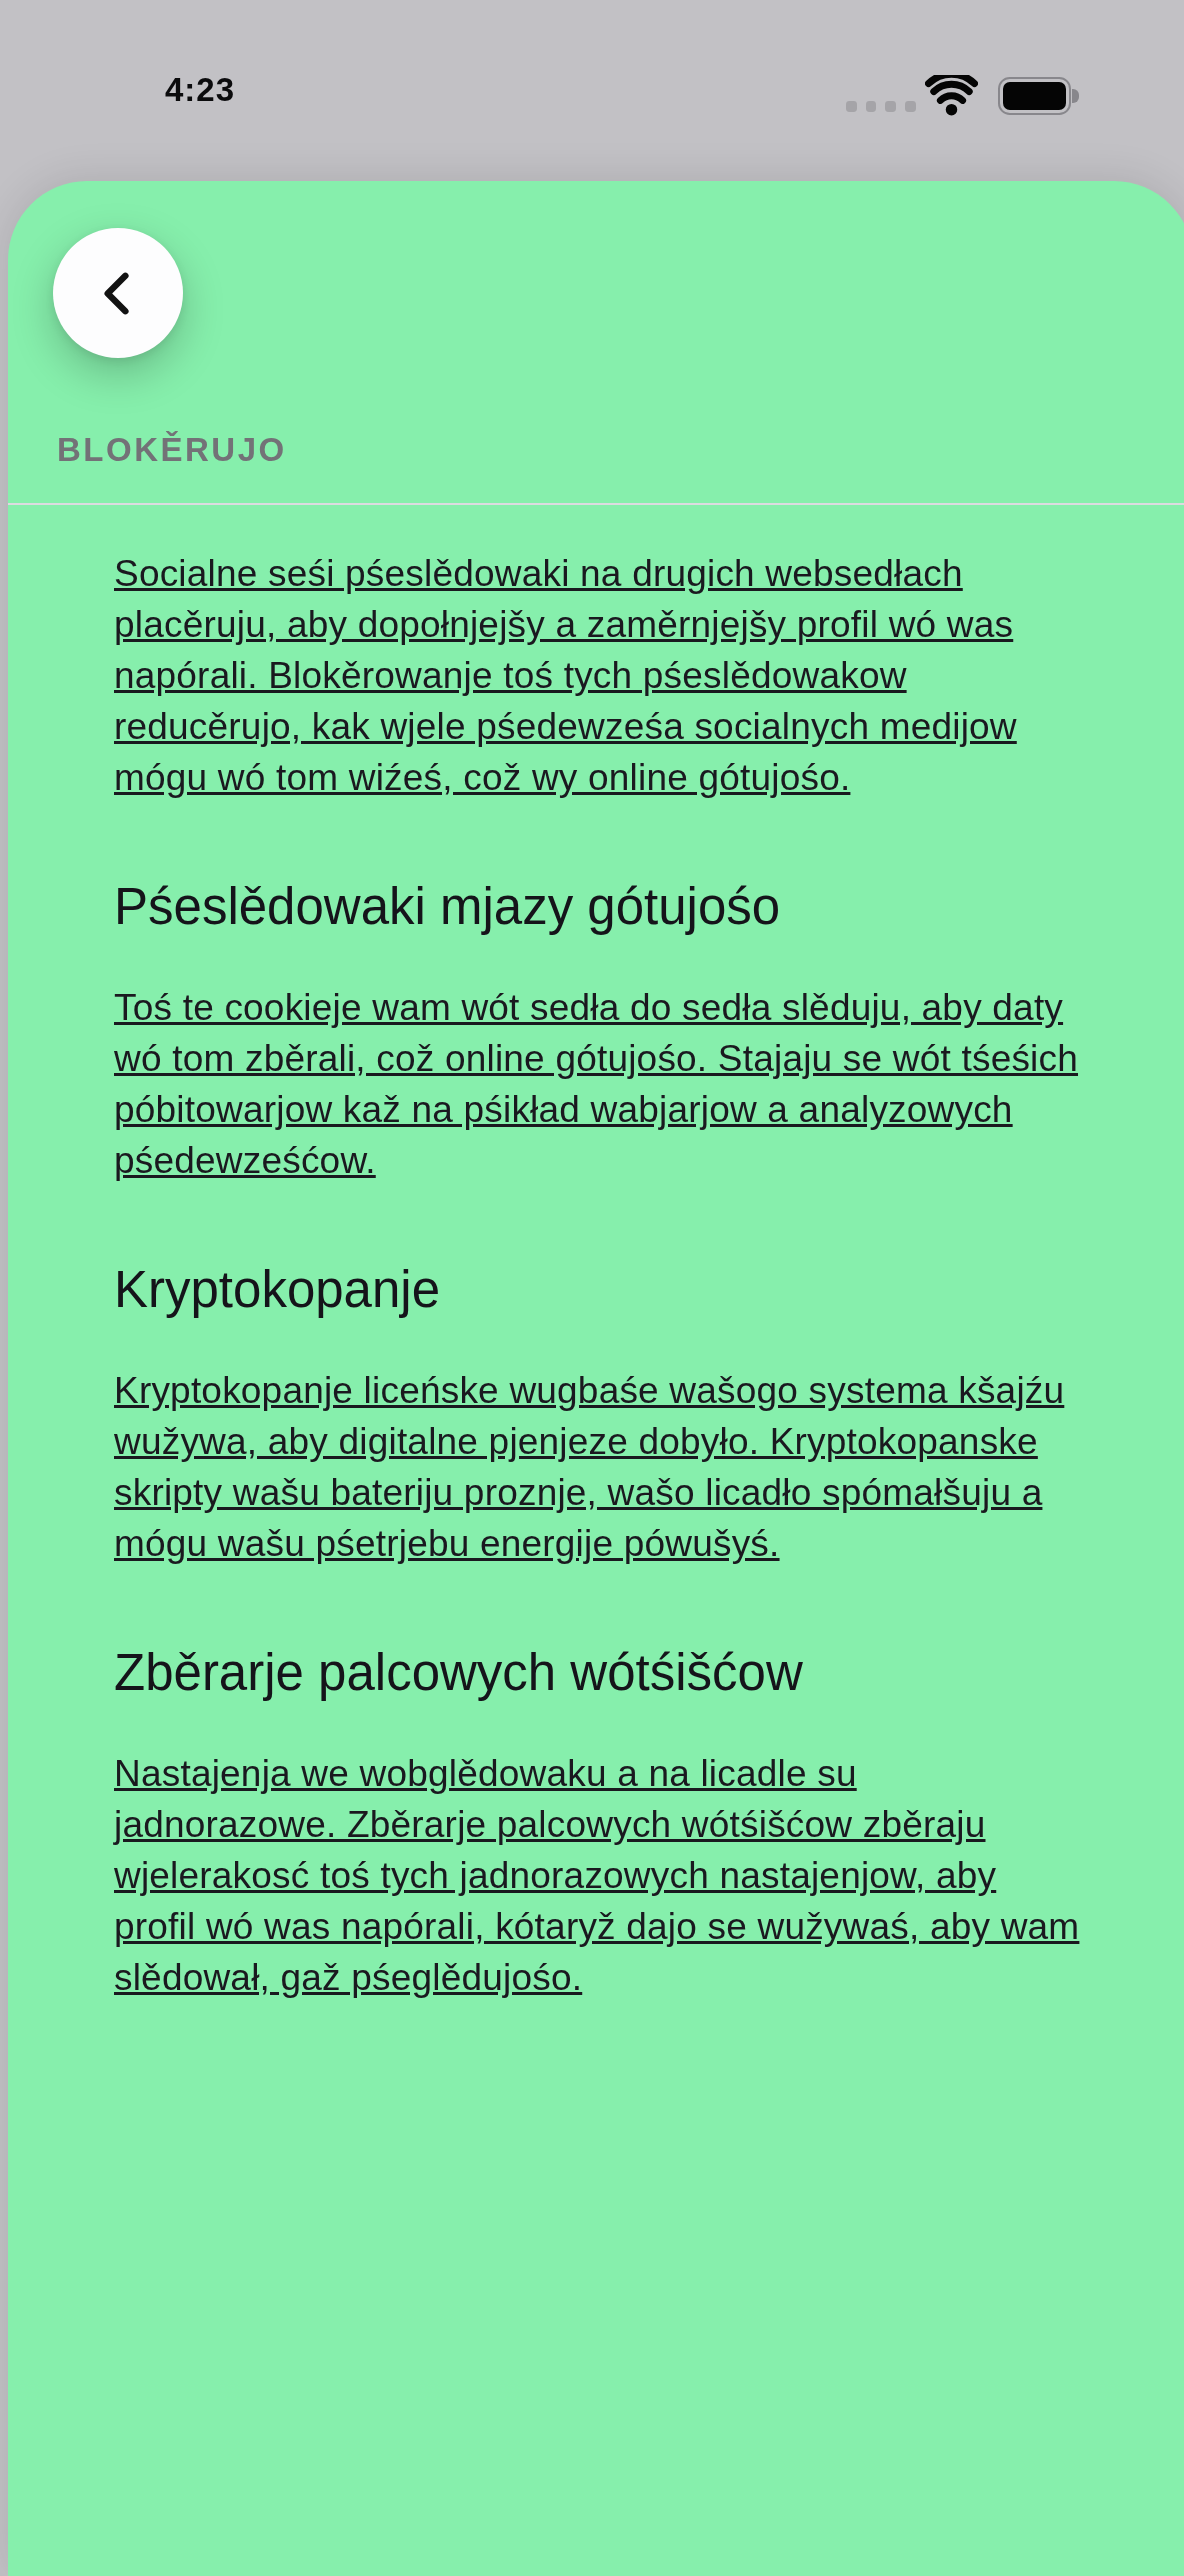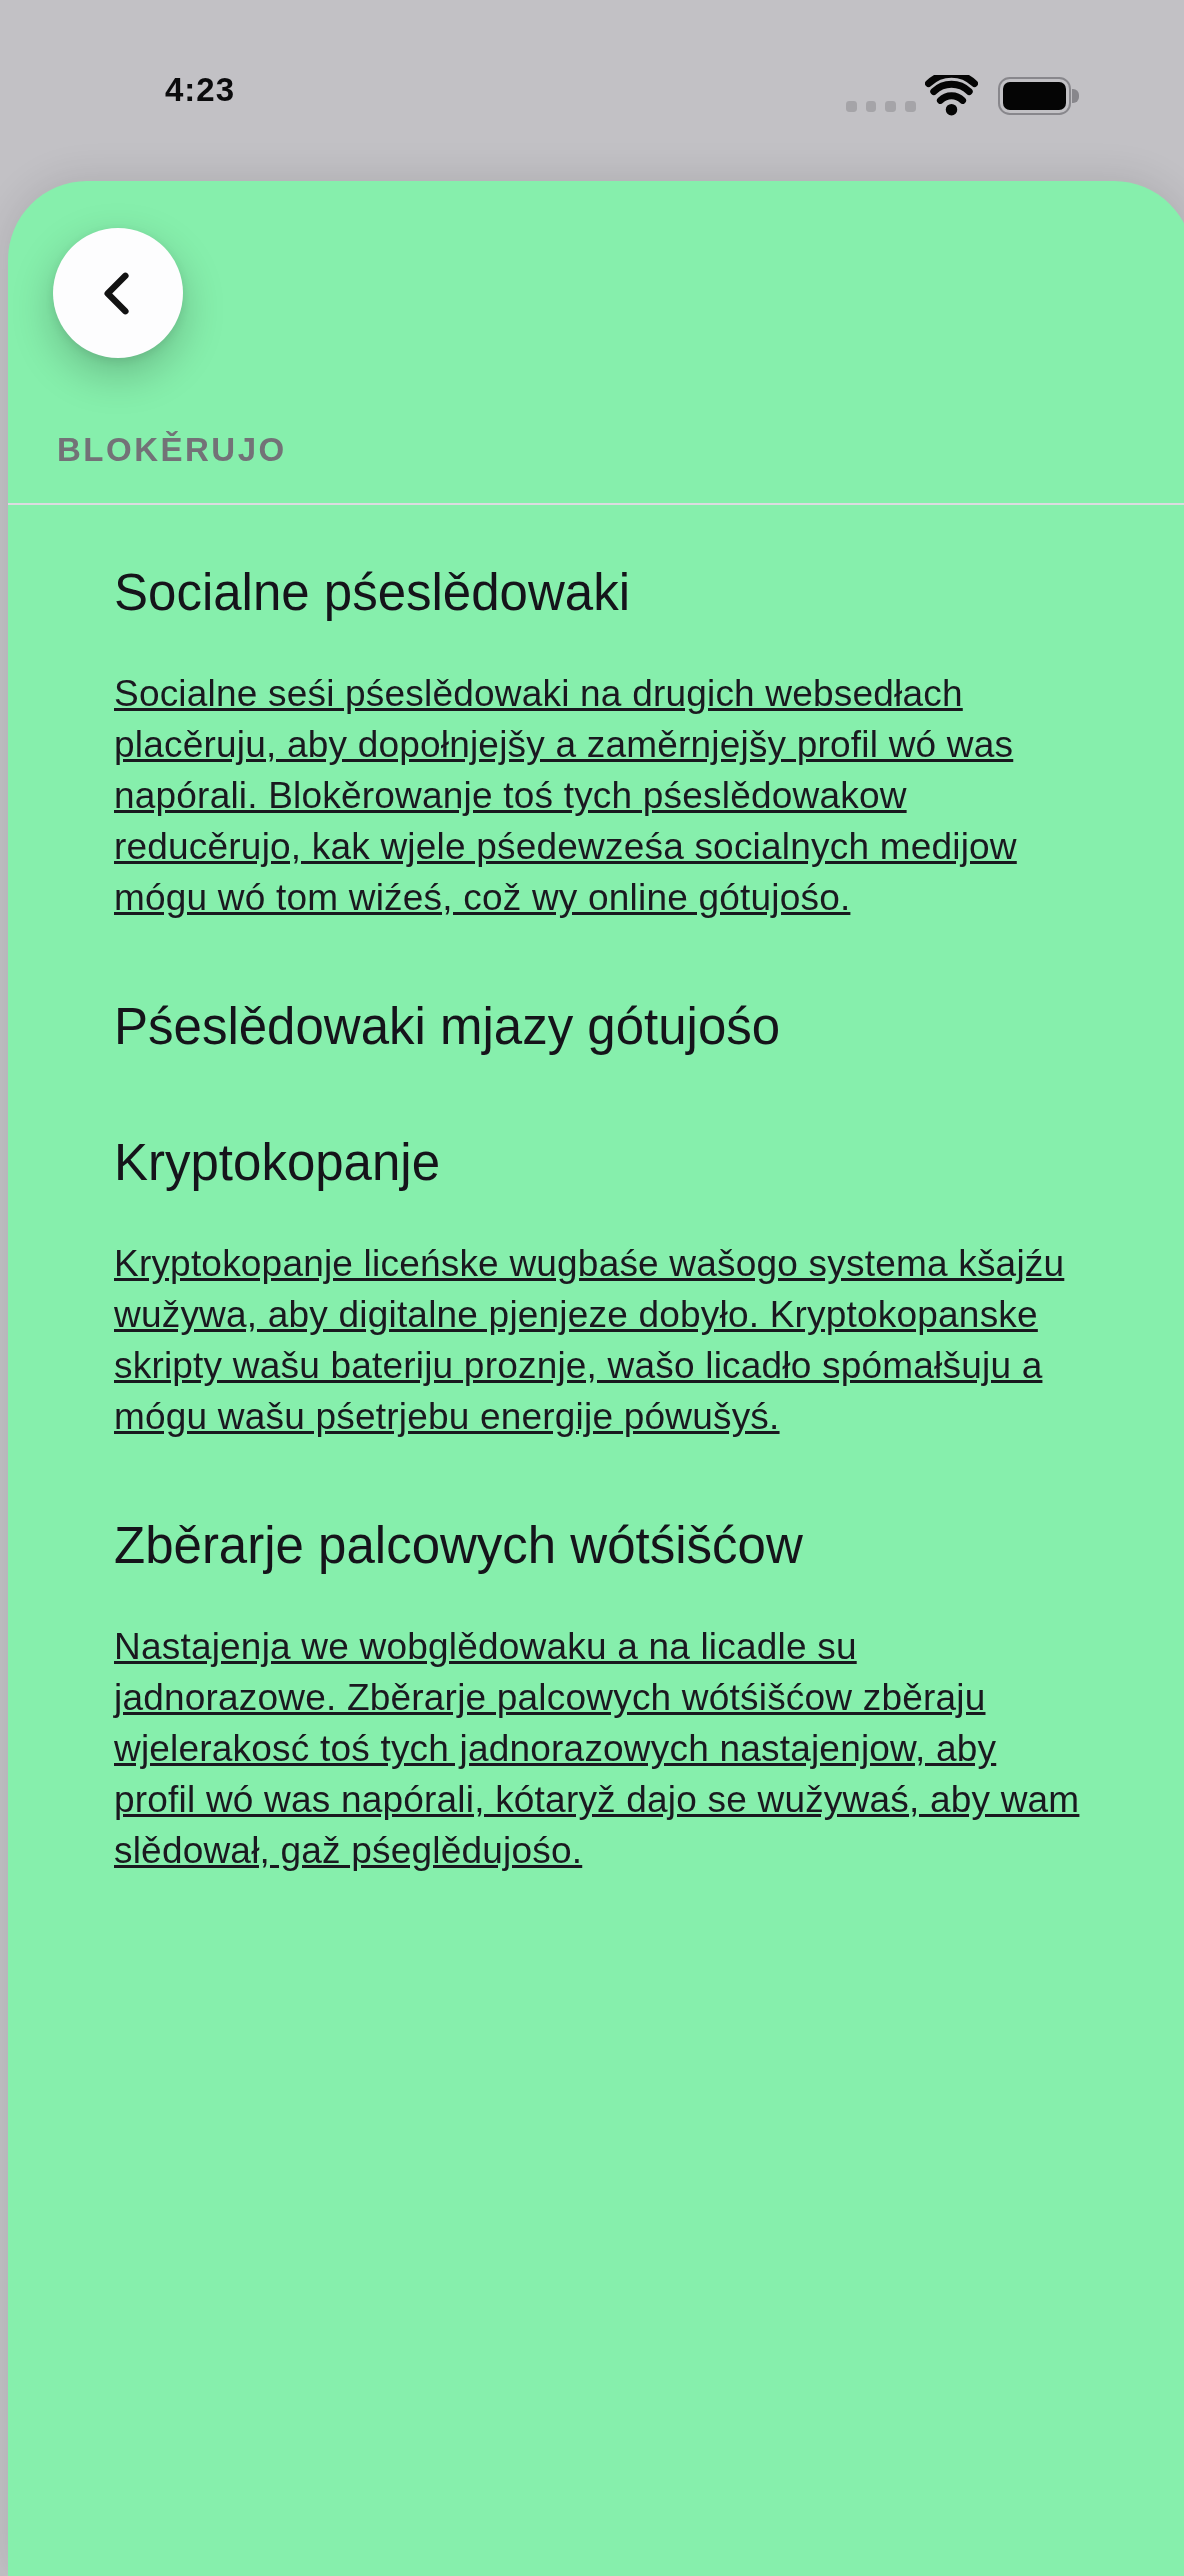--- a/index.html
+++ b/index.html
@@ -102,26 +102,26 @@
       </svg>
     </button>
 
     <div class="panel-title">BLOKĚRUJO</div>
 
     <div class="divider"></div>
 
     <div class="content">
 
       <div class="section">
-        <h2 class="section-heading first">Socialne pśeslědowaki</h2>
         <p class="section-body">Socialne seśi pśeslědowaki na drugich websedłach placěruju, aby dopołnjejšy a zaměrnjejšy profil wó was napórali. Blokěrowanje toś tych pśeslědowakow reducěrujo, kak wjele pśedewześa socialnych medijow mógu wó tom wiźeś, což wy online gótujośo.</p>
       </div>
 
       <div class="section">
         <h2 class="section-heading">Pśeslědowaki mjazy gótujośo</h2>
+        <p class="section-body">Toś te cookieje wam wót sedła do sedła slěduju, aby daty wó tom zběrali, což online gótujośo. Stajaju se wót tśeśich póbitowarjow kaž na pśikład wabjarjow a analyzowych pśedewześćow.</p>
       </div>
 
       <div class="section">
         <h2 class="section-heading">Kryptokopanje</h2>
         <p class="section-body">Kryptokopanje liceńske wugbaśe wašogo systema kšajźu wužywa, aby digitalne pjenjeze dobyło. Kryptokopanske skripty wašu bateriju proznje, wašo licadło spómałšuju a mógu wašu pśetrjebu energije pówušyś.</p>
       </div>
 
       <div class="section">
         <h2 class="section-heading">Zběrarje palcowych wótśišćow</h2>
         <p class="section-body">Nastajenja we wobglědowaku a na licadle su jadnorazowe. Zběrarje palcowych wótśišćow zběraju wjelerakosć toś tych jadnorazowych nastajenjow, aby profil wó was napórali, kótaryž dajo se wužywaś, aby wam slědował, gaž pśeglědujośo.</p>

